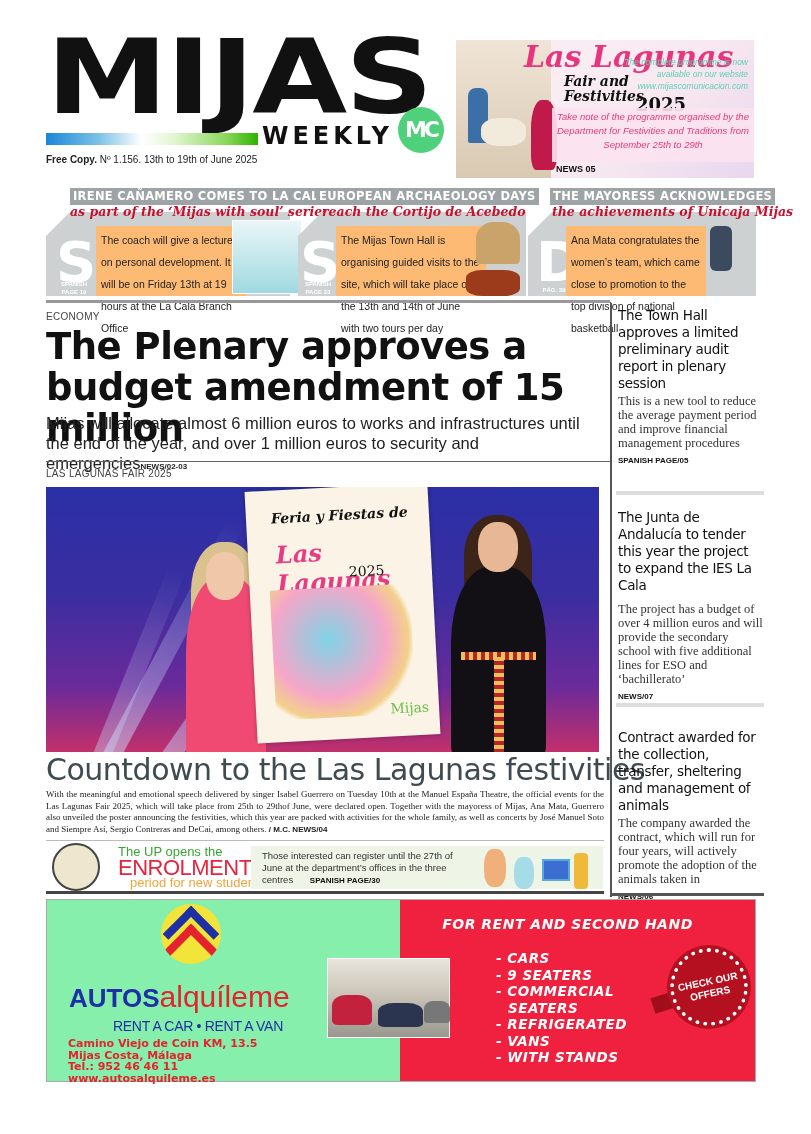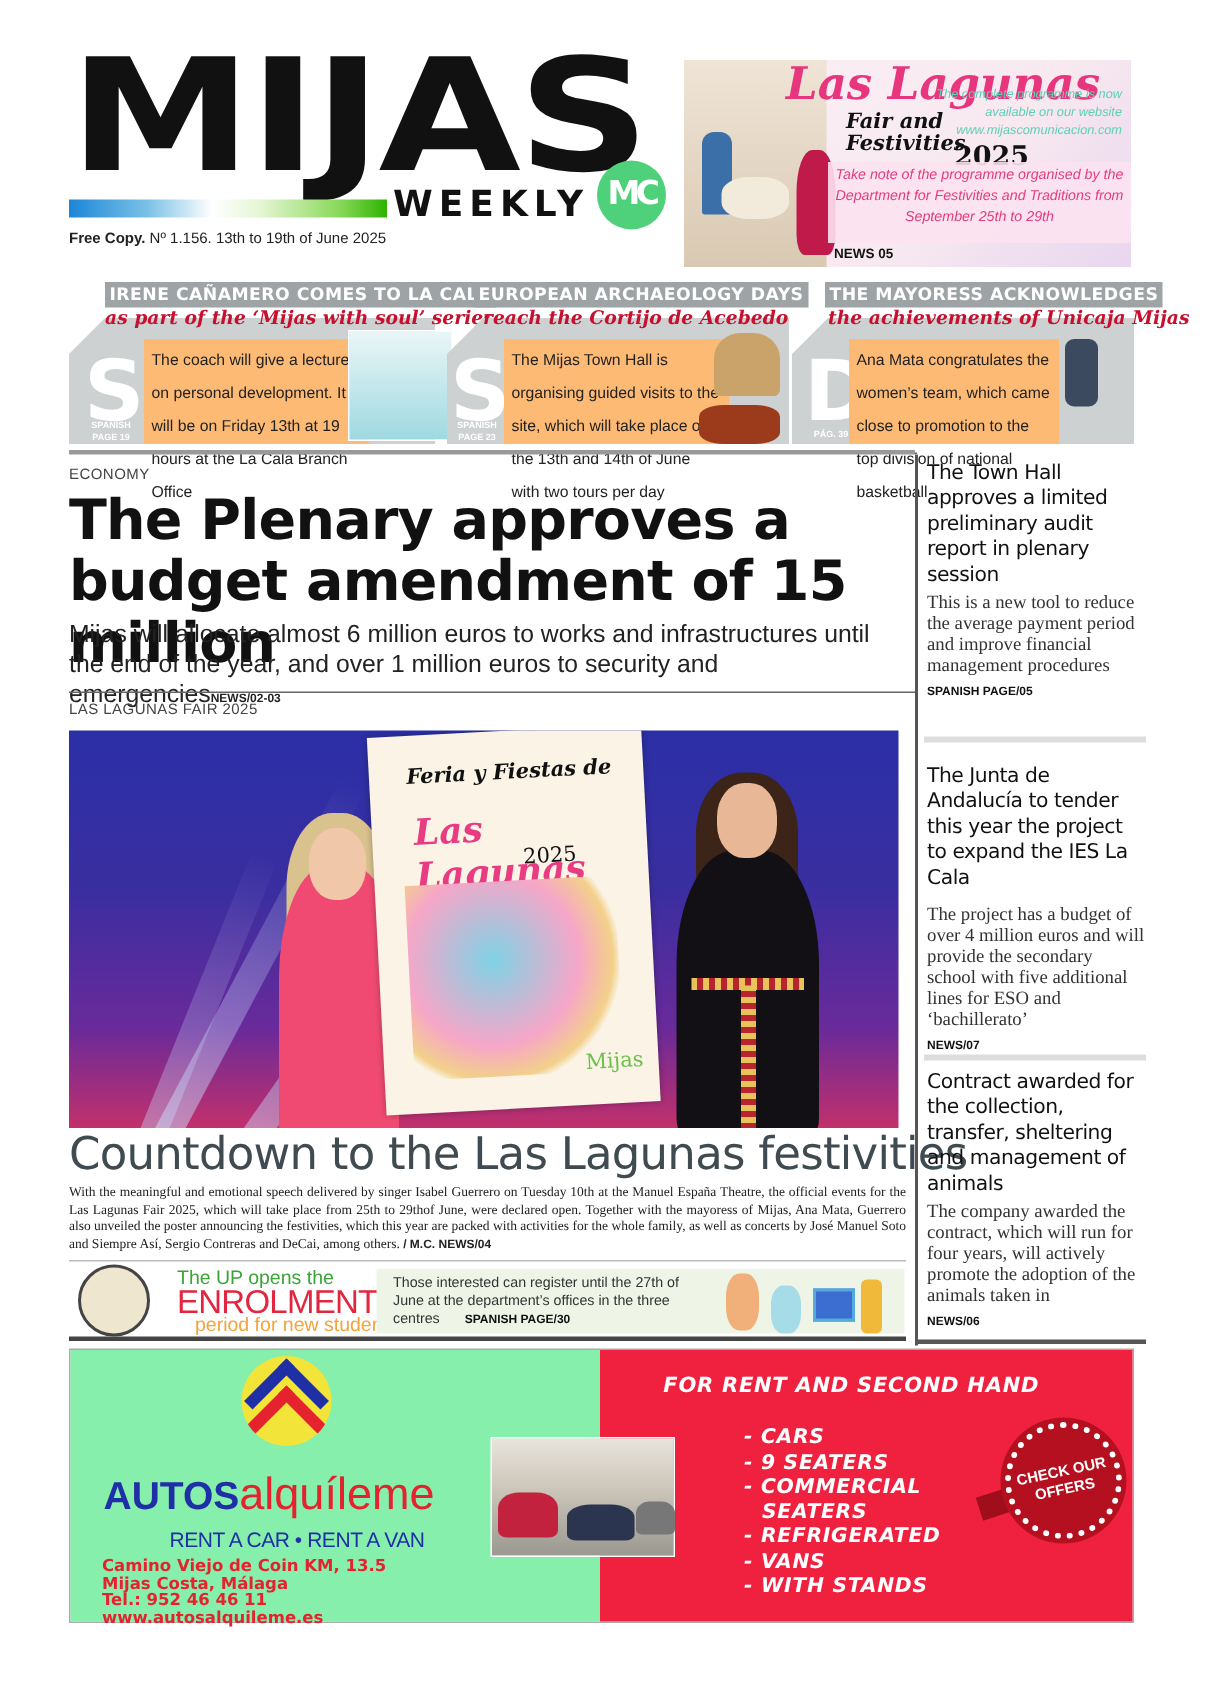--- a/index.html
+++ b/index.html
@@ -196,21 +196,21 @@
     <div class="side-p">This is a new tool to reduce the average payment period and improve financial management procedures</div>
     <div class="side-ref">SPANISH PAGE/05</div>
   </div>
   <div class="side-sep" style="top:188px"></div>
   <div class="side-item" style="top:206px">
     <div class="side-h">The Junta de Andalucía to tender this year the project to expand the IES La Cala</div>
     <div class="side-p" style="margin-top:8px">The project has a budget of over 4 million euros and will provide the secondary school with five additional lines for ESO and ‘bachillerato’</div>
     <div class="side-ref">NEWS/07</div>
   </div>
   <div class="side-sep" style="top:400px"></div>
-  <div class="side-item" style="top:410px">
+  <div class="side-item" style="top:426px">
     <div class="side-h">Contract awarded for the collection, transfer, sheltering and management of animals</div>
     <div class="side-p">The company awarded the contract, which will run for four years, will actively promote the adoption of the animals taken in</div>
     <div class="side-ref">NEWS/06</div>
   </div>
   <div style="position:absolute;left:0;top:590px;width:152px;height:3px;background:#555"></div>
 </div>
 
 <div class="abs ad">
   <div class="ad-left">
     <div class="ad-logo">

